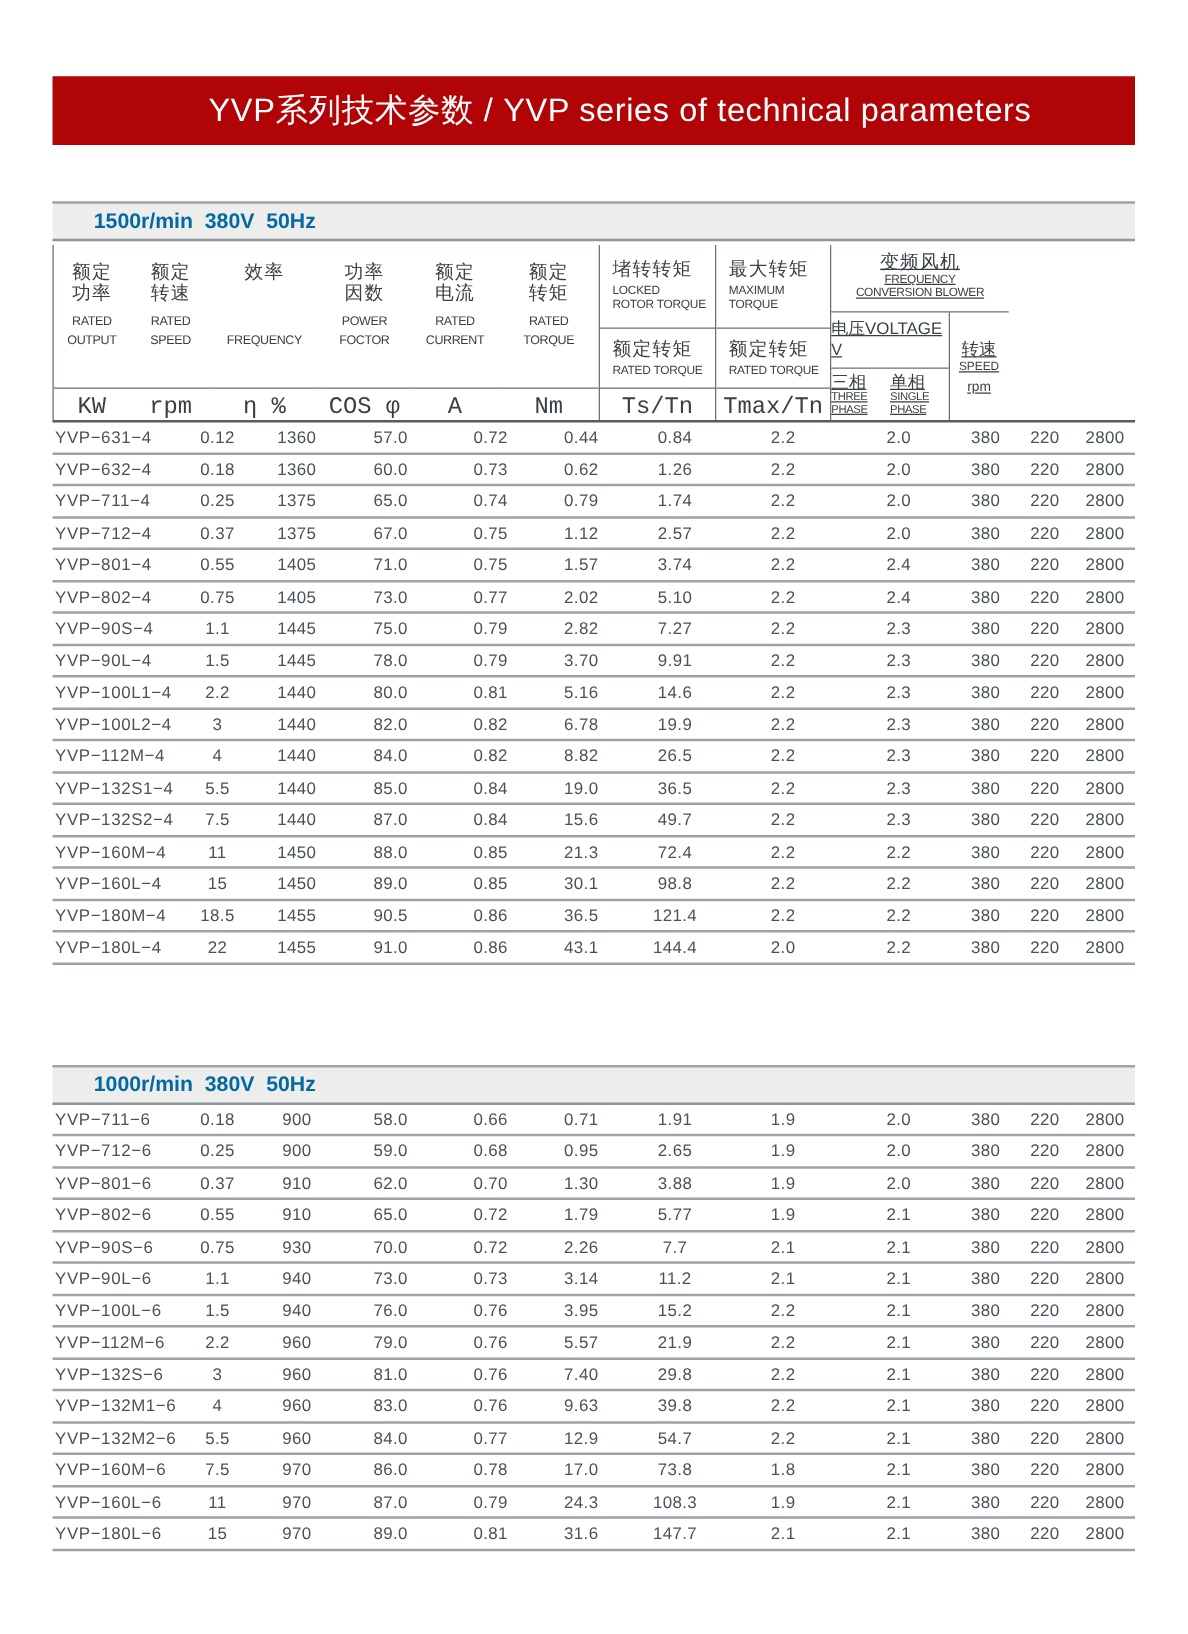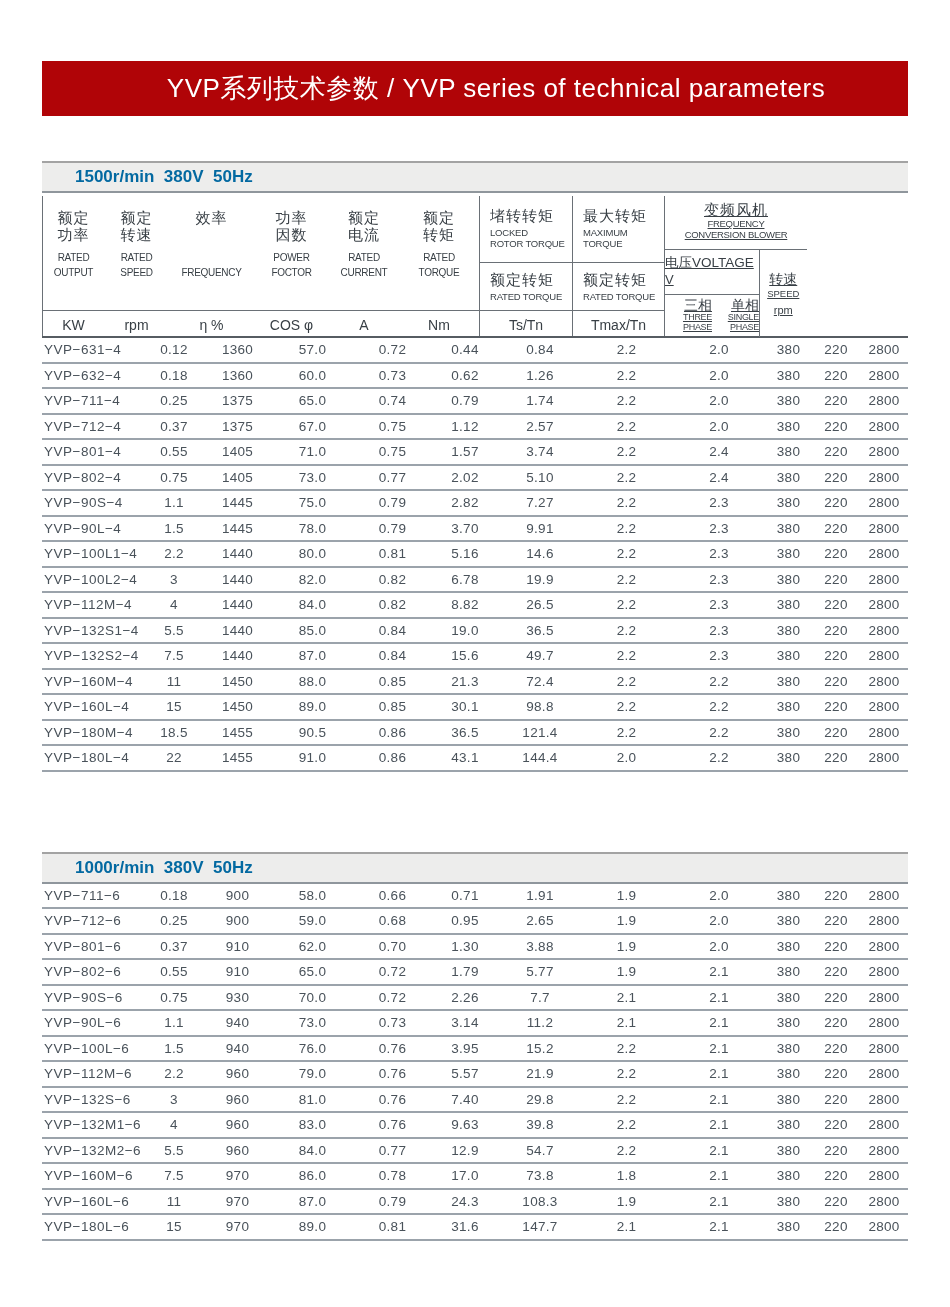--- a/index.html
+++ b/index.html
@@ -46,37 +46,37 @@
   .type-zh { font-size:26px; letter-spacing:2px; line-height:28px; }
   .type-en { font-size:17px; line-height:20px; }
 
   .main-label { position:relative; height:114px; }
   .main-label .zh { position:absolute; top:13px; left:0; right:0; text-align:center;
                     font-size:15px; line-height:17px; letter-spacing:1px; }
   .main-label .en { position:absolute; top:54px; left:0; right:0; height:30px;
                     display:flex; flex-direction:column; justify-content:flex-end;
                     text-align:center; font-size:10px; line-height:15px; letter-spacing:-0.3px; }
   .unit-row { height:28px; border-top:1.5px solid #6a7076;
-              display:flex; align-items:center; justify-content:center; font-size:14px; }
+              display:flex; align-items:center; justify-content:center; font-size:19px;font-family:Liberation Mono, monospace; }
 
   .tq-top { height:67px; border-bottom:1.5px solid #6a7076; padding:11px 0 14px 10px; }
   .tq-bot { height:47px; padding:8px 0 0 10px; }
   .tq-zh  { font-size:15px; line-height:18px; letter-spacing:1px; }
   .tq-en  { font-size:9.5px; line-height:11px; letter-spacing:-0.2px; margin-top:2px; }
 
   .freq-title { height:54px; border-bottom:1.5px solid #6a7076; text-align:center; padding-top:5px; }
   .freq-title .zh { font-size:15px; line-height:18px; letter-spacing:1px; }
   .freq-title .en { font-size:9.5px; line-height:10.5px; letter-spacing:-0.3px; }
   .freq-body { display:flex; height:86.5px; }
   .freq-left { width:95px; border-right:1.5px solid #6a7076; }
   .volt-cell { height:45px; border-bottom:1.5px solid #6a7076; text-align:left; padding-top:3px; }
   .volt-zh { font-size:13.5px; line-height:19px; }
   .volt-v  { font-size:13px; line-height:16px; }
   .phase-row { height:40px; display:flex; padding-top:2px; }
-  .phase { flex:1; text-align:right; }
+  .phase { flex:1; text-align:left; }
   .phase .zh { font-size:14px; line-height:16px; }
   .phase .en { font-size:9px; line-height:9.5px; letter-spacing:-0.3px; }
   .speed-cell { width:46.5px; display:flex; flex-direction:column; align-items:center; justify-content:center; gap:2px; }
   .speed-cell .zh { font-size:14px; line-height:16px; }
   .speed-cell .en { font-size:9.5px; line-height:10px; }
   .speed-cell .unit { font-size:11px; line-height:12px; margin-top:3px; }
 
   
   .tbody { width:866px; }
   .trow { display:flex; height:25.5px; border-bottom:2px solid #9ba3ab; }

